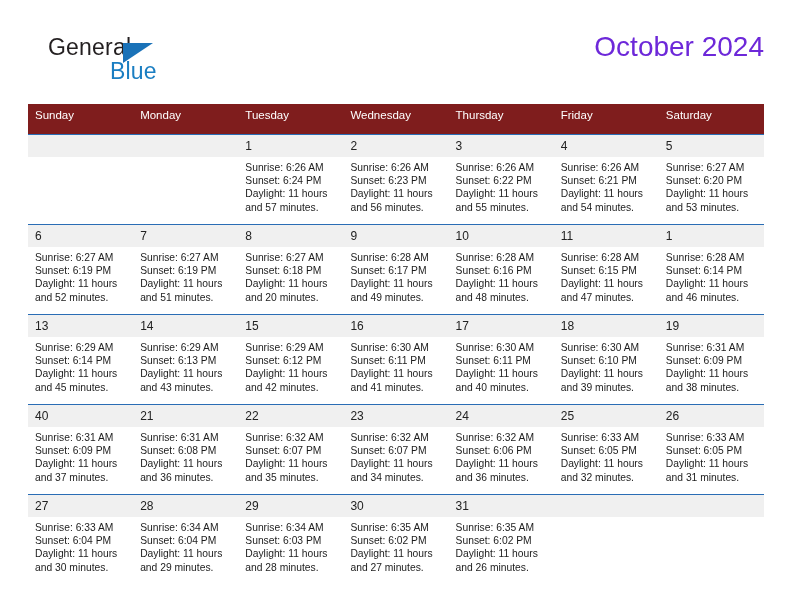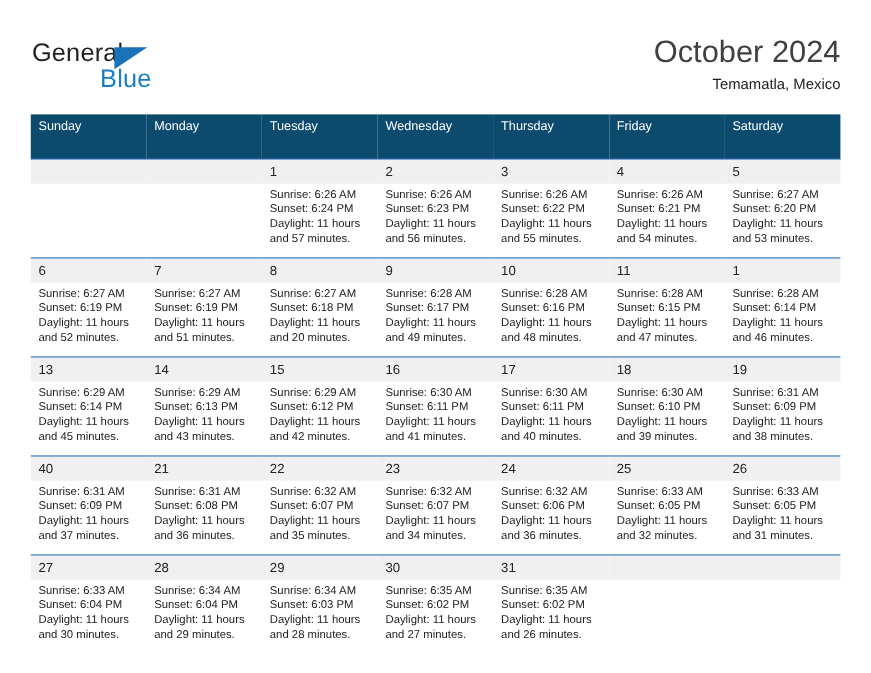--- a/index.html
+++ b/index.html
@@ -24,21 +24,21 @@
   
   .header {
     position: absolute;
     left: 28px;
     top: 30px;
     width: 736px;
     height: 68px;
   }
   .brand {
     position: absolute;
-    left: 1px;
+    left: 20px;
     top: 4px;
     width: 240px;
     height: 58px;
   }
   .brand-general {
     position: absolute;
     left: 0;
     top: 0;
     font-size: 23px;
     letter-spacing: 0.2px;
@@ -65,21 +65,21 @@
   }
 
   .title-block {
     position: absolute;
     right: 0;
     top: 0;
     text-align: right;
   }
   .cal-title {
     font-size: 28px;
-    color: #404040;
+    color: #6d28d9;
     line-height: 34px;
     white-space: nowrap;
   }
   .cal-subtitle {
     font-size: 13.5px;
     color: #1c1c1c;
     line-height: 20px;
     margin-top: 3px;
     white-space: nowrap;
   }
@@ -87,26 +87,26 @@
   
   .calendar {
     position: absolute;
     left: 28px;
     top: 104px;
     width: 736px;
     border-collapse: collapse;
     table-layout: fixed;
   }
   .calendar th {
-    background: #0c4a6e;
+    background: #7f1d1d;
     color: #ffffff;
     font-size: 11.5px;
     font-weight: normal;
     text-align: left;
-    padding: 5px 0 22px 7px;
+    padding: 5px 0 12px 7px;
     height: 11px;
     line-height: 13px;
     border: none;
   }
   .calendar td {
     vertical-align: top;
     padding: 0;
     border: none;
     border-top: 1.3px solid #2a6db5;
     background: #ffffff;
@@ -144,21 +144,20 @@
   <div class="header">
 
     <div class="brand">
       <span class="brand-general">General</span>
       <span class="brand-triangle"></span>
       <span class="brand-blue">Blue</span>
     </div>
 
     <div class="title-block">
       <div class="cal-title">October 2024</div>
-      <div class="cal-subtitle">Temamatla, Mexico</div>
     </div>
 
   </div>
 
   <table class="calendar">
     <thead>
       <tr>
         <th>Sunday</th>
         <th>Monday</th>
         <th>Tuesday</th>

